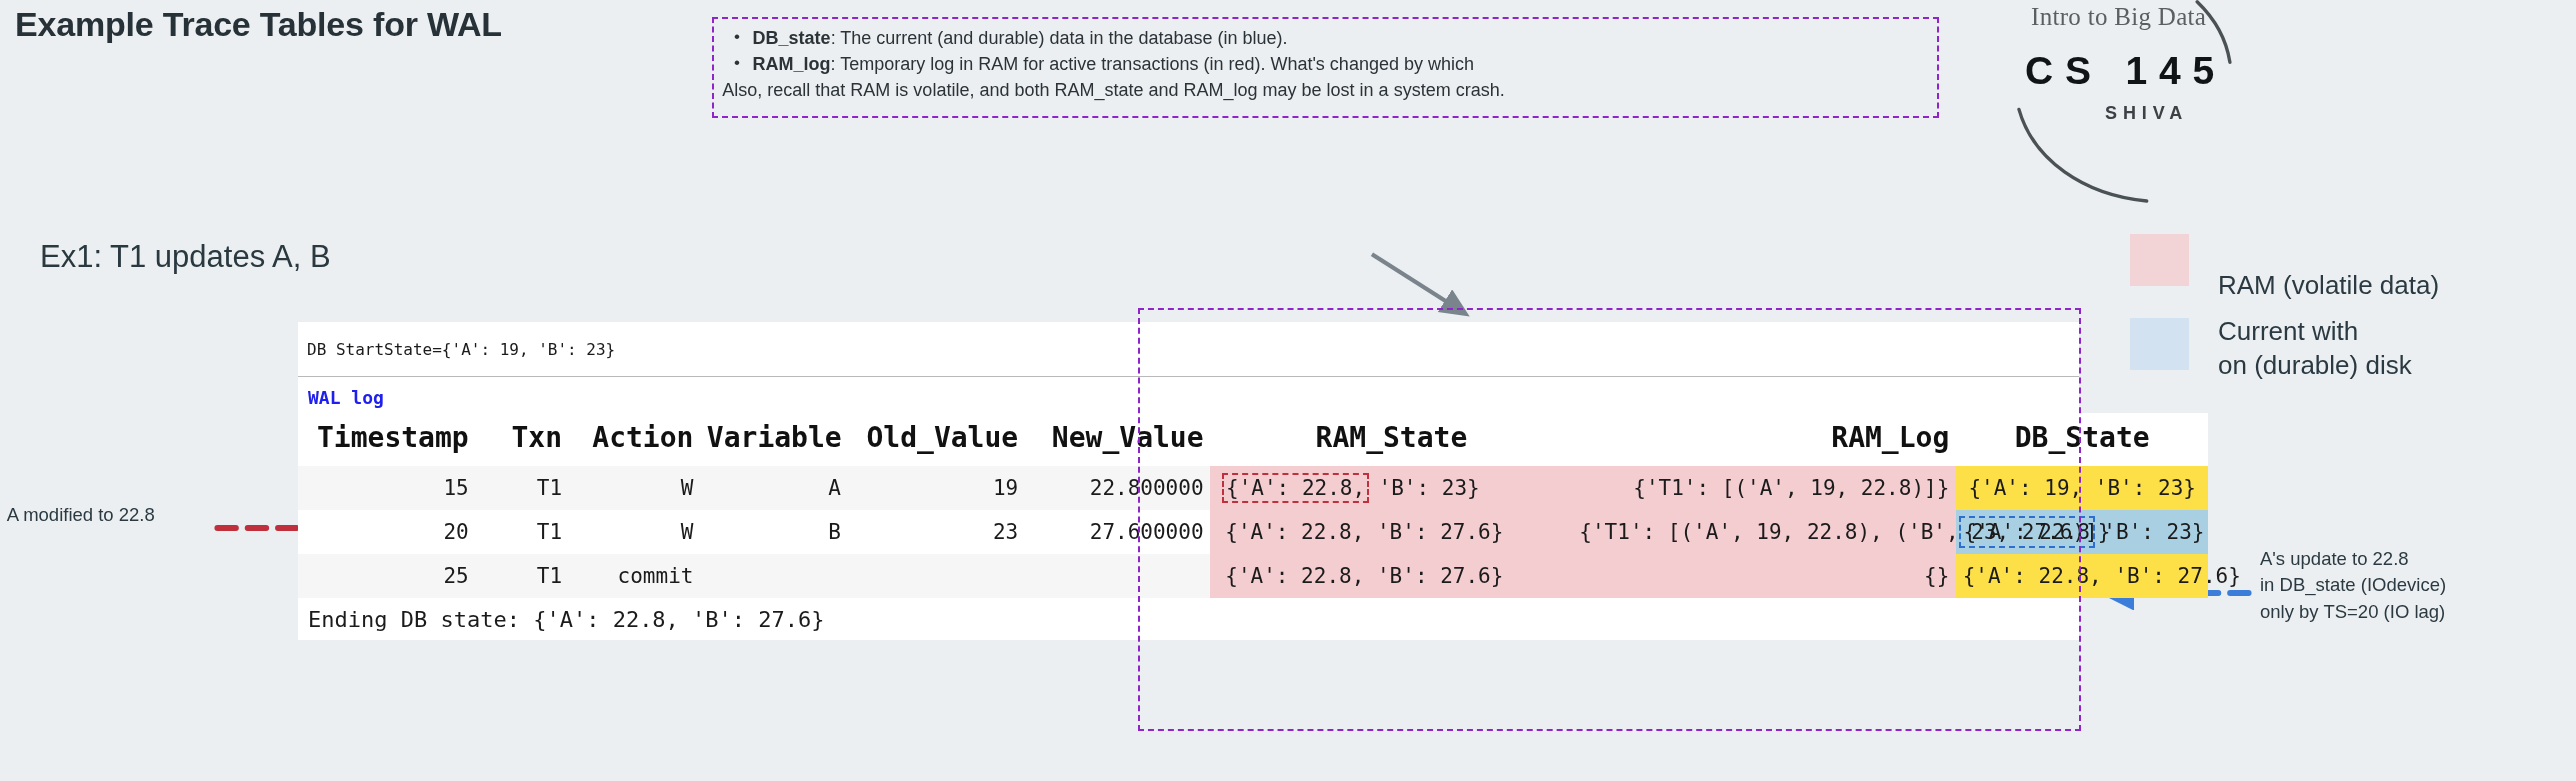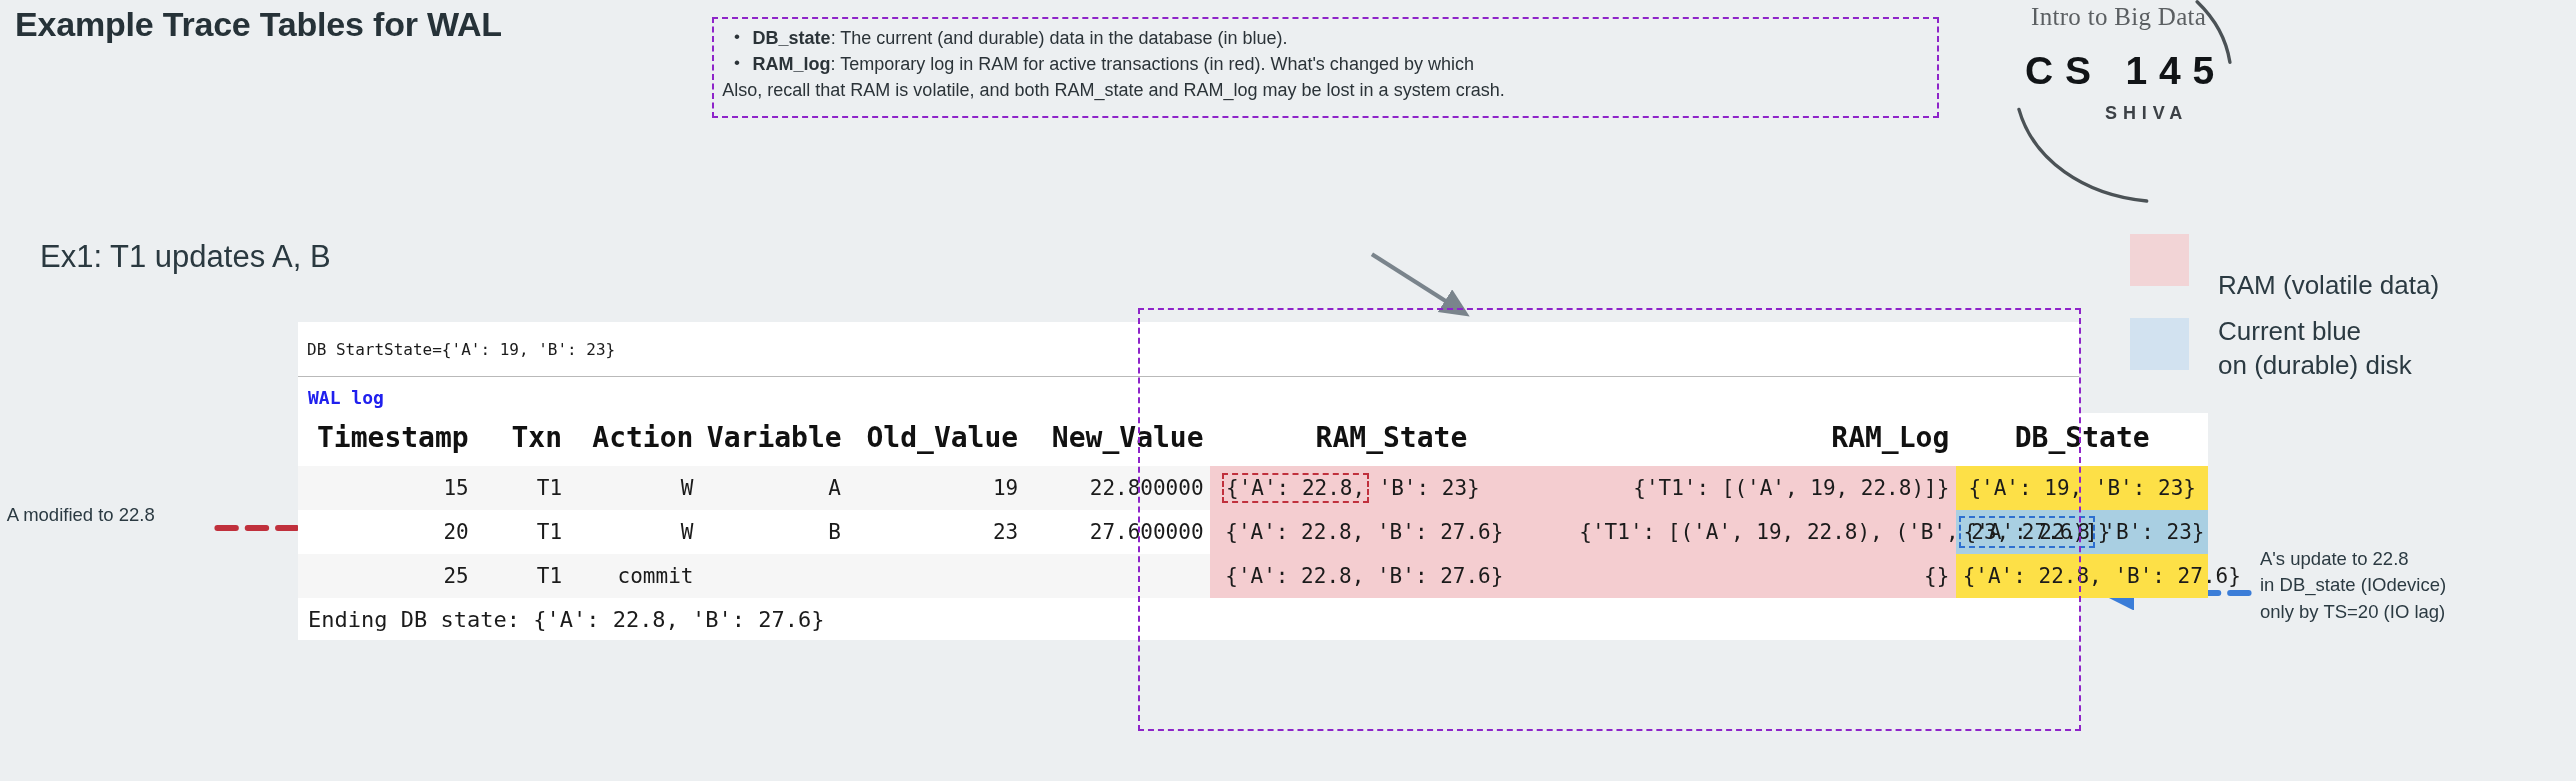--- a/index.html
+++ b/index.html
@@ -155,21 +155,21 @@
   <path d="M 63 130 C 80 190 140 232 215 239" fill="none" stroke="#4b5256" stroke-width="4" stroke-linecap="round"></path>
 </svg>
 <div class="abs" id="logo-intro">Intro to Big Data</div>
 <div class="abs" id="logo-cs145">CS 145</div>
 <div class="abs" id="logo-shiva">SHIVA</div>
 
 <div class="abs legend-sw" id="legend-ram-swatch"></div>
 <div class="abs" id="legend-ram-label">RAM (volatile data)</div>
 <div class="abs legend-sw" id="legend-disk-swatch"></div>
 <div class="abs" id="legend-disk-label">
-  <div>Current blue</div>
+  <div>Current with</div>
   <div>on (durable) disk</div>
 </div>
 
 <div class="abs" id="ex1-heading">Ex1: T1 updates A, B</div>
 
 <div class="abs" id="left-annot">A modified to 22.8</div>
 <svg class="abs" id="left-arrow" viewBox="0 0 190 40">
   <defs>
     <marker id="ahRed" markerWidth="6" markerHeight="6" refX="4.6" refY="3" orient="auto">
       <path d="M0,0 L6,3 L0,6 z" fill="#c0303c"></path>

